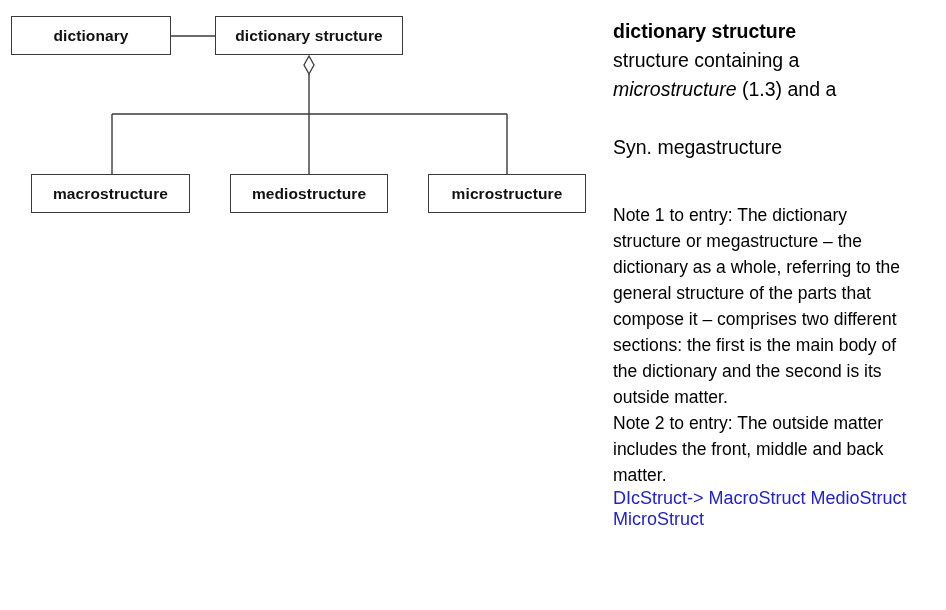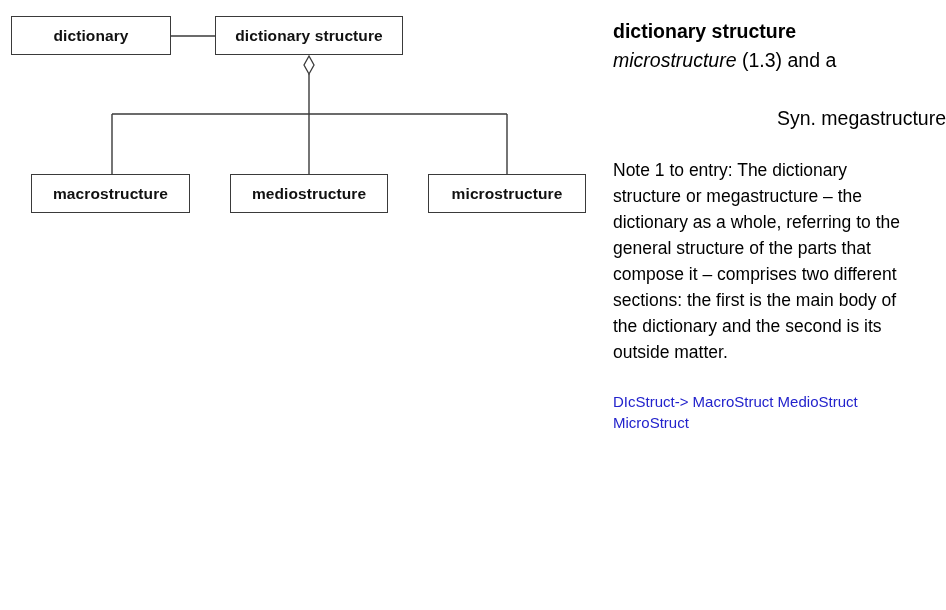--- a/index.html
+++ b/index.html
@@ -38,29 +38,28 @@
   .panel {
     position: absolute; left: 613px; top: 17px;
     width: 333px;
   }
   .term {
     font-size: 19.5px; line-height: 29px; font-weight: bold;
   }
   .def-line { font-size: 19.5px; line-height: 29px; }
   .def-line i { font-style: italic; }
   .blank-line { height: 29px; }
-  .syn-line { font-size: 19.5px; line-height: 29px; text-align: right; }
+  .syn-line { font-size: 19.5px; line-height: 29px; }
   .notes {
-    margin-top: 24px;
+    margin-top: 40px;
     font-size: 17.5px; line-height: 26px;
     white-space: pre-line;
   }
   .symbols {
-    margin-top: 26px;
-    font-size: 15px; line-height: 21px;
+    font-size: 18px; line-height: 21px;
     color: #2222CC;
     white-space: pre-line;
     cursor: pointer;
   }
 </style>
 </head>
 <body>
 
 <div class="diagram">
 
@@ -93,33 +92,37 @@
   </div>
   <div class="node node-microstructure">
     <span>microstructure</span>
   </div>
 </div>
 
 <div class="panel">
 
   <div class="term">dictionary structure</div>
 
+  <div class="def-line"><i></i><span>structure containing a</span></div>
 
 
   <div class="def-line"><i>microstructure</i><span> (1.3) and a</span></div>
 
 
   <div class="blank-line"></div>
 
   <div class="syn-line">Syn. megastructure</div>
 
   <div class="notes">Note 1 to entry: The dictionary
 structure or megastructure – the
 dictionary as a whole, referring to the
 general structure of the parts that
 compose it – comprises two different
 sections: the first is the main body of
 the dictionary and the second is its
 outside matter.</div>
+  <div class="notes" style="margin-top:0;">Note 2 to entry: The outside matter
+includes the front, middle and back
+matter.</div>
 
   <div class="symbols">DIcStruct-&gt; MacroStruct MedioStruct
 MicroStruct</div>
 </div>
 
 </body></html>

